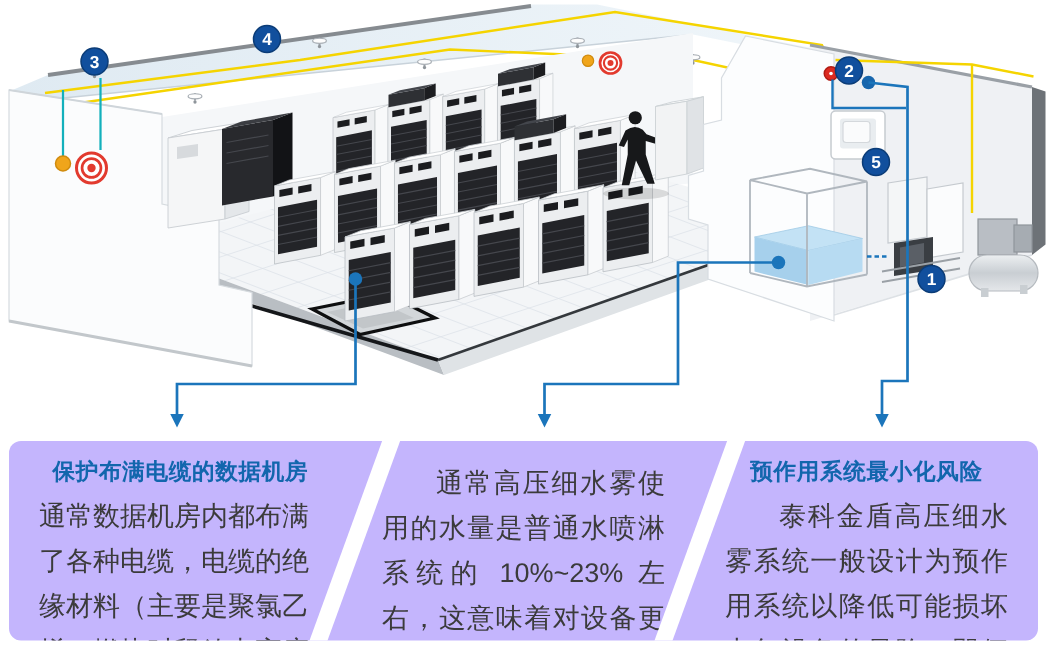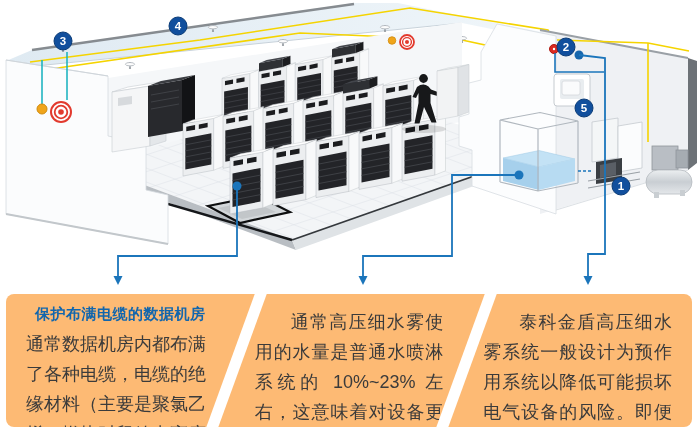--- a/index.html
+++ b/index.html
@@ -1,20 +1,20 @@
 <!DOCTYPE html>
 <html><head>
 <meta charset="utf-8">
 <style>
   html,body{margin:0;padding:0;background:#fff;}
   body{width:698px;height:432px;position:relative;overflow:hidden;
        font-family:"Liberation Sans","DejaVu Sans",sans-serif;}
   .scene-wrap{position:absolute;left:0;top:0;width:698px;height:292px;}
   .band{position:absolute;left:6px;top:294px;width:686px;height:133px;
-        background:#fdba74;border-radius:8px;overflow:hidden;display:flex;}
+        background:#c4b5fd;border-radius:8px;overflow:hidden;display:flex;}
   .card{flex:1;padding:9px 15px 0;box-sizing:border-box;position:relative;}
   .card h3{margin:2px 0 6px;text-align:center;font-size:15px;font-weight:bold;
            color:#1266ad;letter-spacing:.5px;}
   .card p{margin:5px;font-size:18px;line-height:1.66;color:#3b3b3b;
           text-align:justify;}
   .card.c1 p{text-align:left;text-indent:0;}
   .card.c2 p,.card.c3 p{text-indent:2em;}
   .slash{position:absolute;top:-12px;height:160px;width:12px;background:#fff;
          transform:skewX(-20deg);}
   .slash.s1{left:224px;} .slash.s2{left:454px;}
@@ -277,17 +277,18 @@
 
 <div class="band">
   <div class="card c1">
     <h3>保护布满电缆的数据机房</h3>
     <p>通常数据机房内都布满了各种电缆，电缆的绝缘材料（主要是聚氯乙烯）燃烧时释放出高度可燃烧气体，该气体火焰温度达 1000°C，并向外辐射。</p>
   </div>
   <div class="card c2">
     <p>通常高压细水雾使用的水量是普通水喷淋系统的 10%~23% 左右，这意味着对设备更少的损伤，更少的恢复成本，更短的停机时间。</p>
   </div>
   <div class="card c3">
+    <h3>预作用系统最小化风险</h3>
     <p>泰科金盾高压细水雾系统一般设计为预作用系统以降低可能损坏电气设备的风险。即便喷头损坏或系统意外释放，水不会进入到管网直到火警探测系统探测到火情，系统才会动作。</p>
   </div>
   <div class="slash s1"></div>
   <div class="slash s2"></div>
 </div>
 
 </body></html>

